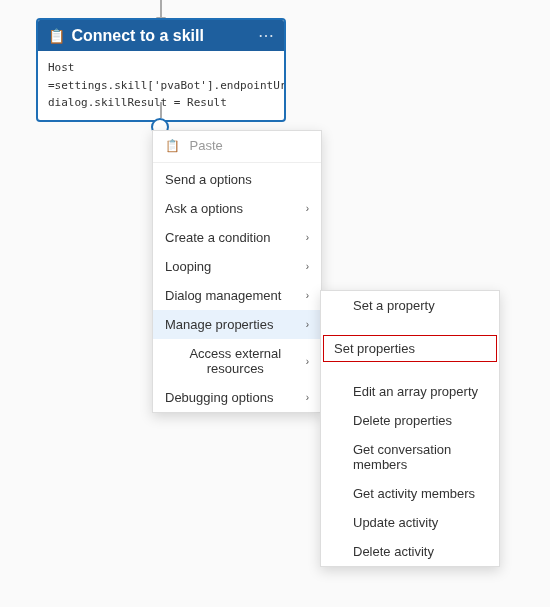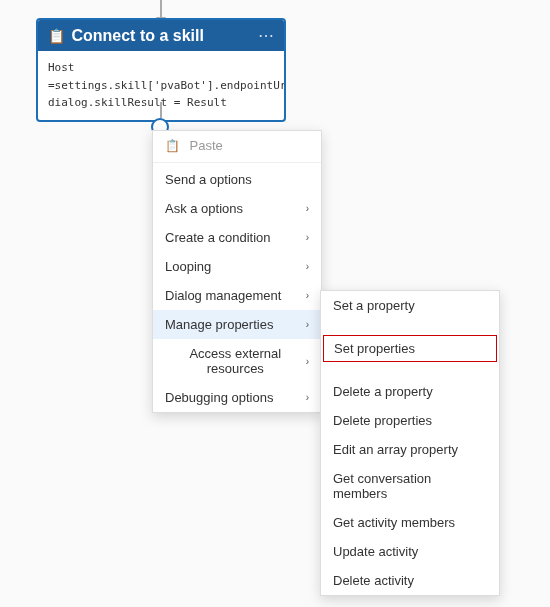--- a/index.html
+++ b/index.html
@@ -156,20 +156,21 @@
       z-index: 20;
     }
     .submenu-item {
       padding: 7px 12px;
       cursor: pointer;
       display: flex;
       align-items: center;
       justify-content: space-between;
       color: #333;
       font-size: 13px;
+      margin-left: 20px;
     }
     .submenu-item.highlighted {
       border: 1.5px solid #cc0000;
       background: white;
       margin: 15px 2px;
       padding: 5px 10px;
     }
 
     .menu-item.paste-item {
       color: #999;
@@ -246,29 +247,26 @@
   </div>
 
   <div class="submenu-manage">
     <div class="submenu-item">
       <span>Set a property</span>
     </div>
     <div class="submenu-item highlighted">
       <span>Set properties</span>
     </div>
     <div class="submenu-item">
-      <span>Delete a property</span>
+      <span>Edit an array property</span>
     </div>
     <div class="submenu-item">
       <span>Delete properties</span>
     </div>
     <div class="submenu-item">
-      <span>Edit an array property</span>
-    </div>
-    <div class="submenu-item">
       <span>Get conversation members</span>
     </div>
     <div class="submenu-item">
       <span>Get activity members</span>
     </div>
     <div class="submenu-item">
       <span>Update activity</span>
     </div>
     <div class="submenu-item">
       <span>Delete activity</span>

